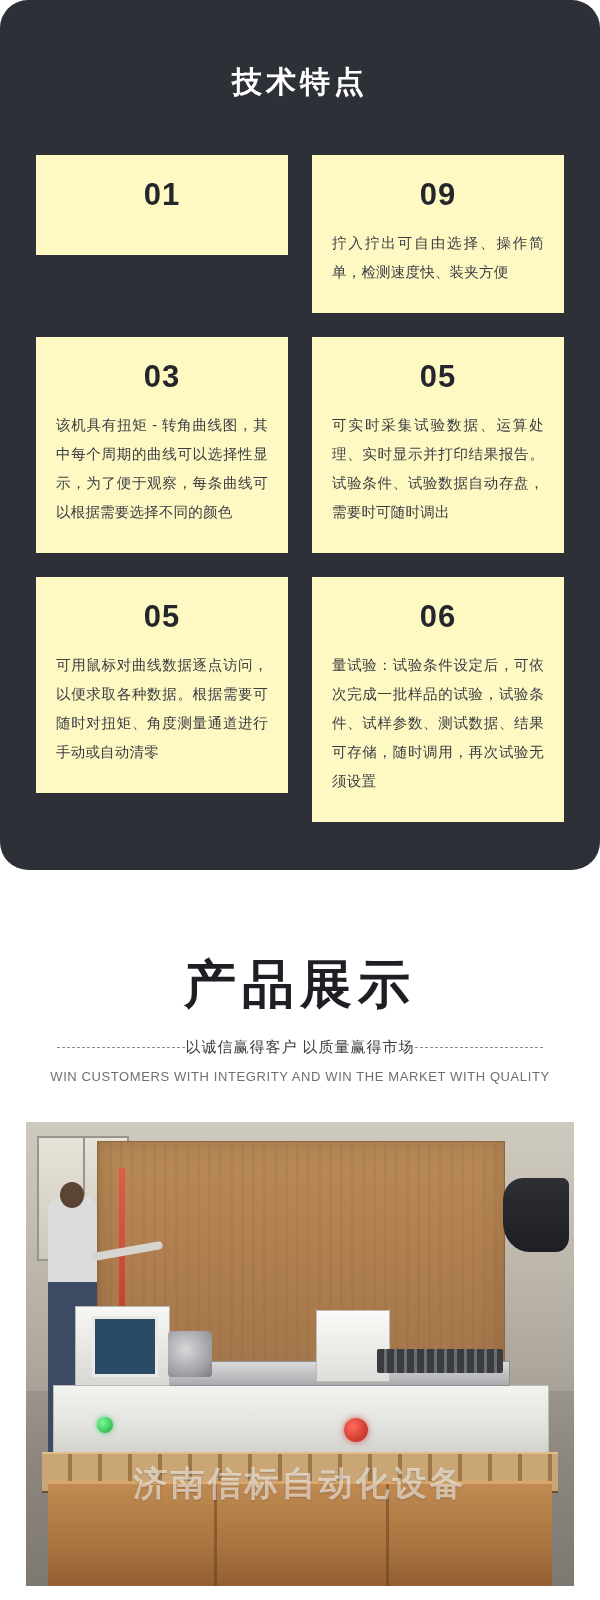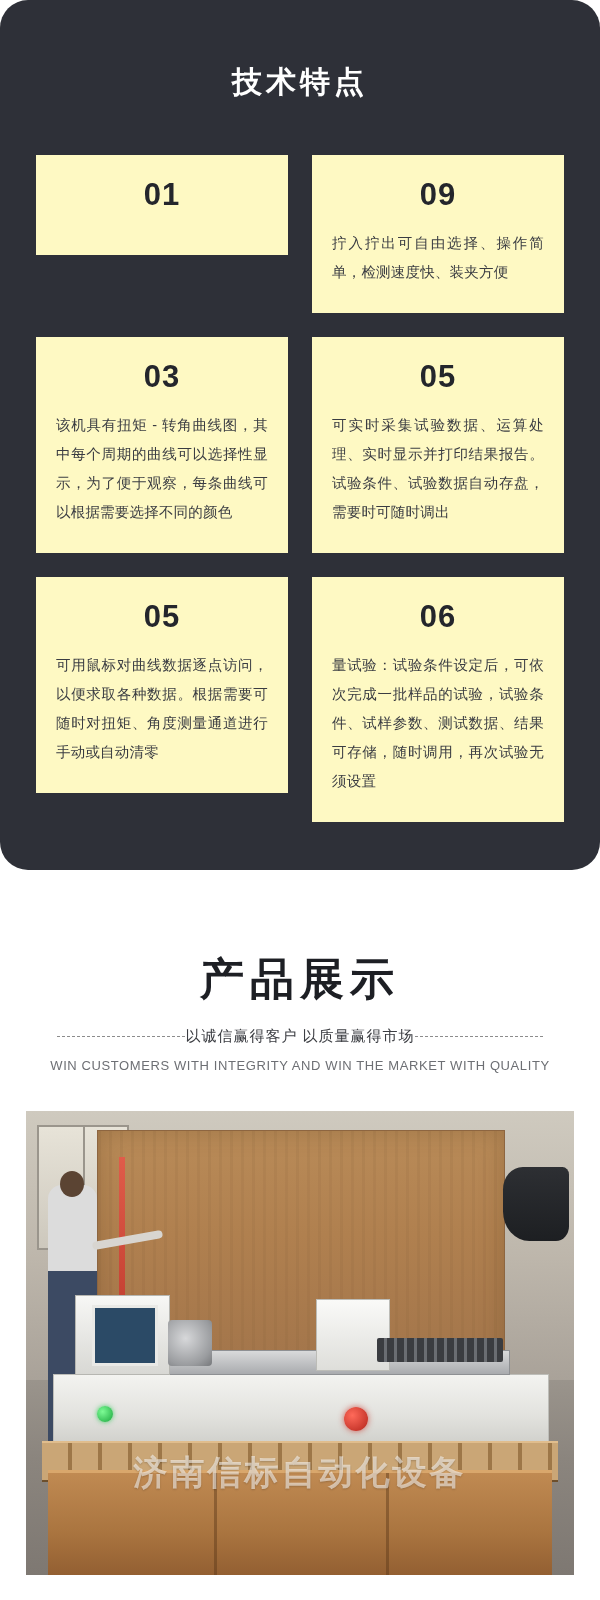--- a/index.html
+++ b/index.html
@@ -57,21 +57,21 @@
     letter-spacing: 0.2px;
   }
 
   
   .showcase-section {
     background: #ffffff;
     padding: 56px 0 30px 0;
   }
   .showcase-title {
     text-align: center;
-    font-size: 44px;
+    font-size: 52px;
     font-weight: bold;
     color: #1d1f24;
     letter-spacing: 6px;
     margin: 24px 0 18px 0;
   }
   .showcase-sub {
     display: flex;
     align-items: center;
     justify-content: center;
     padding: 0 18px;

